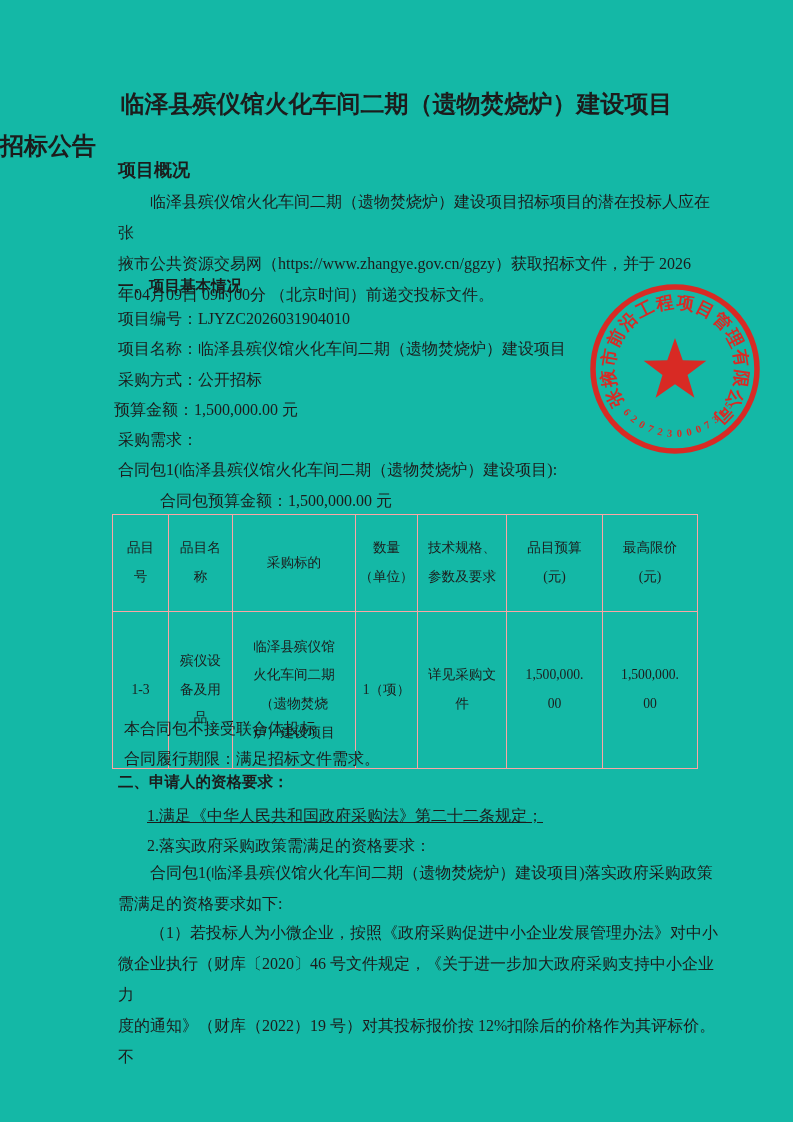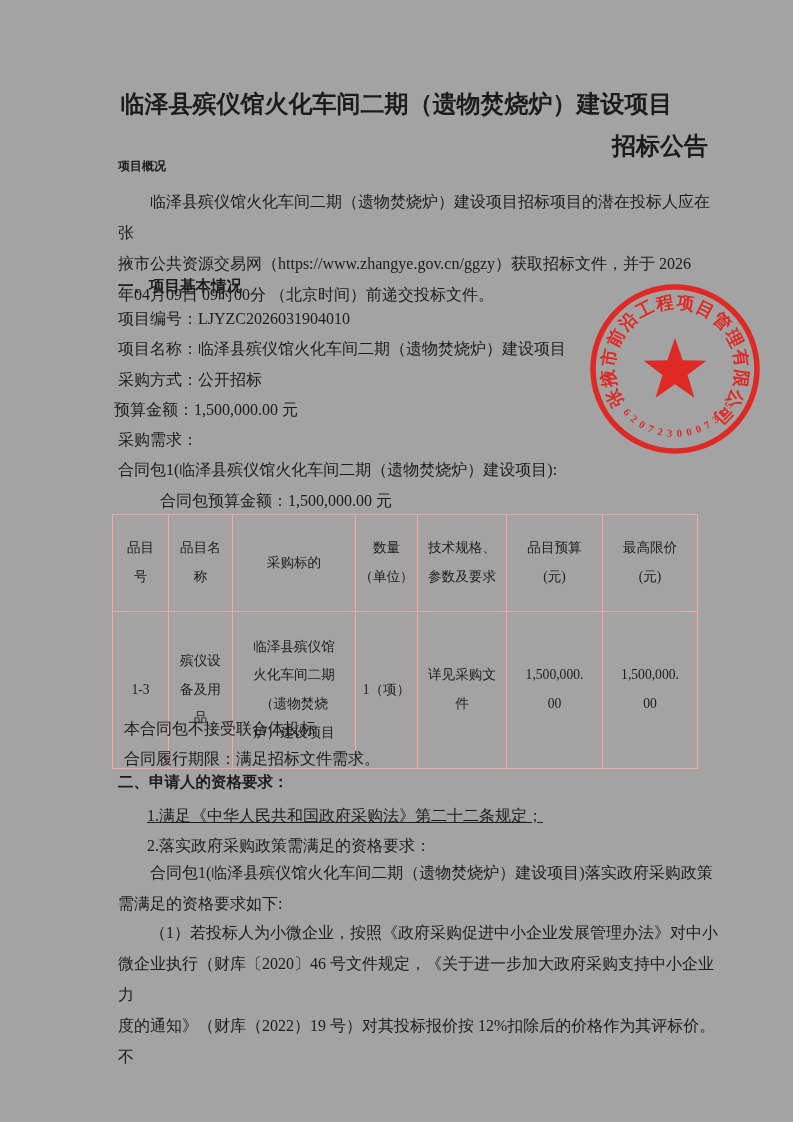--- a/index.html
+++ b/index.html
@@ -1,39 +1,39 @@
 <!DOCTYPE html>
 <html><head>
 <meta charset="utf-8">
 <style>
   html,body { margin:0; padding:0; background:#ffffff; }
   .page {
     position:relative;
     width:793px; height:1122px;
     margin:0 auto;
-    background:#a3a3a3;
+    background:#14b8a6;
     color:#1c1c1c;
     font-family:"Liberation Serif","DejaVu Serif",serif;
     overflow:hidden;
   }
   .abs { position:absolute; }
   .doc-title {
     left:0; top:86; width:793px;
     text-align:center;
     font-size:24px; font-weight:bold;
     line-height:40px;
     top:84px;
   }
   .doc-subtitle {
     left:0; top:126px; width:708px;
-    text-align:right;
+    text-align:left;
     font-size:24px; font-weight:bold;
     line-height:40px;
   }
-  .h-small { font-size:12px; font-weight:bold; }
+  .h-small { font-size:18px; font-weight:bold; }
   .h-section { font-size:15.5px; font-weight:bold; }
   .body-text {
     font-size:16px;
     line-height:31px;
     white-space:pre-line;
   }
   .indent2 { text-indent:2em; }
   table.items {
     border-collapse:collapse;
     table-layout:fixed;

